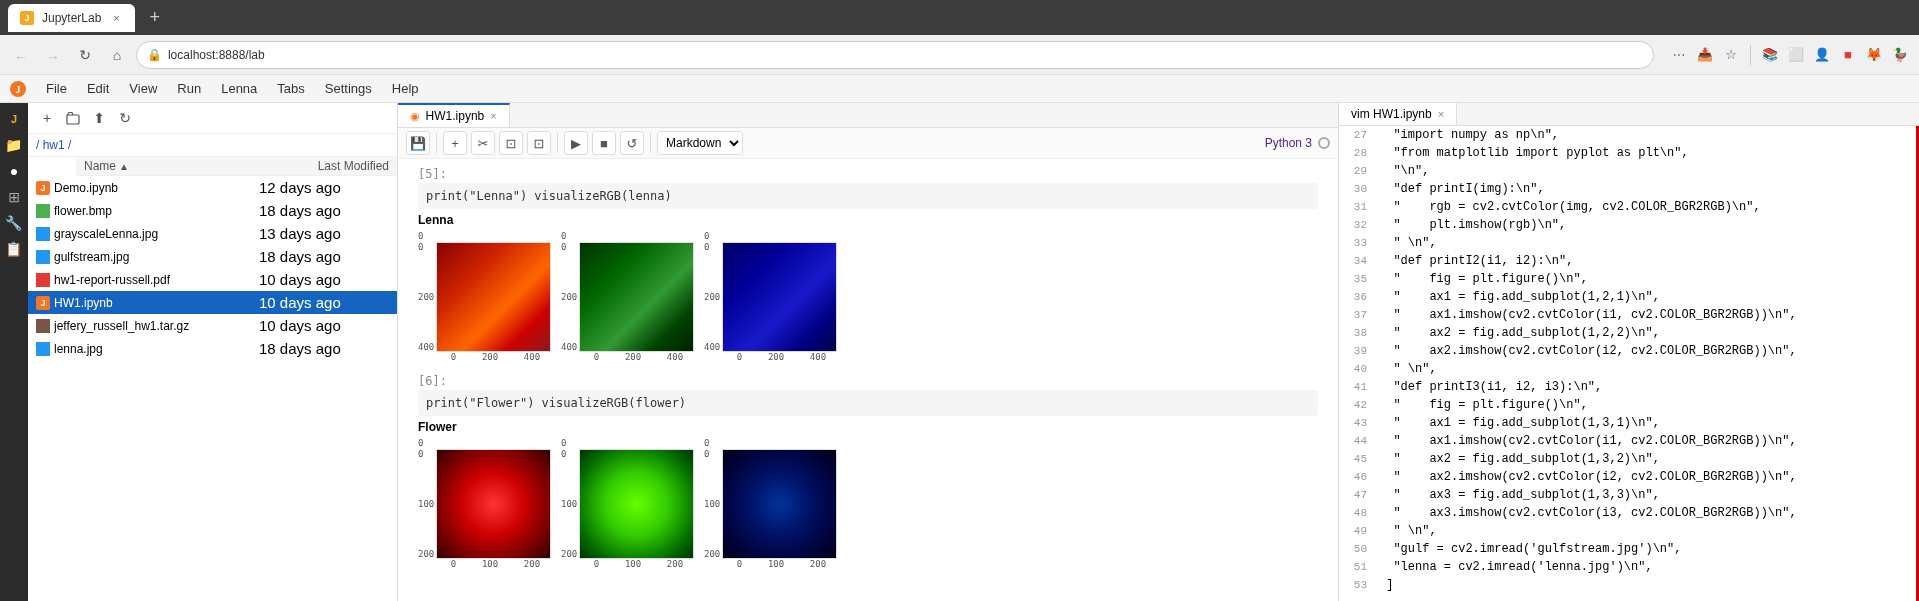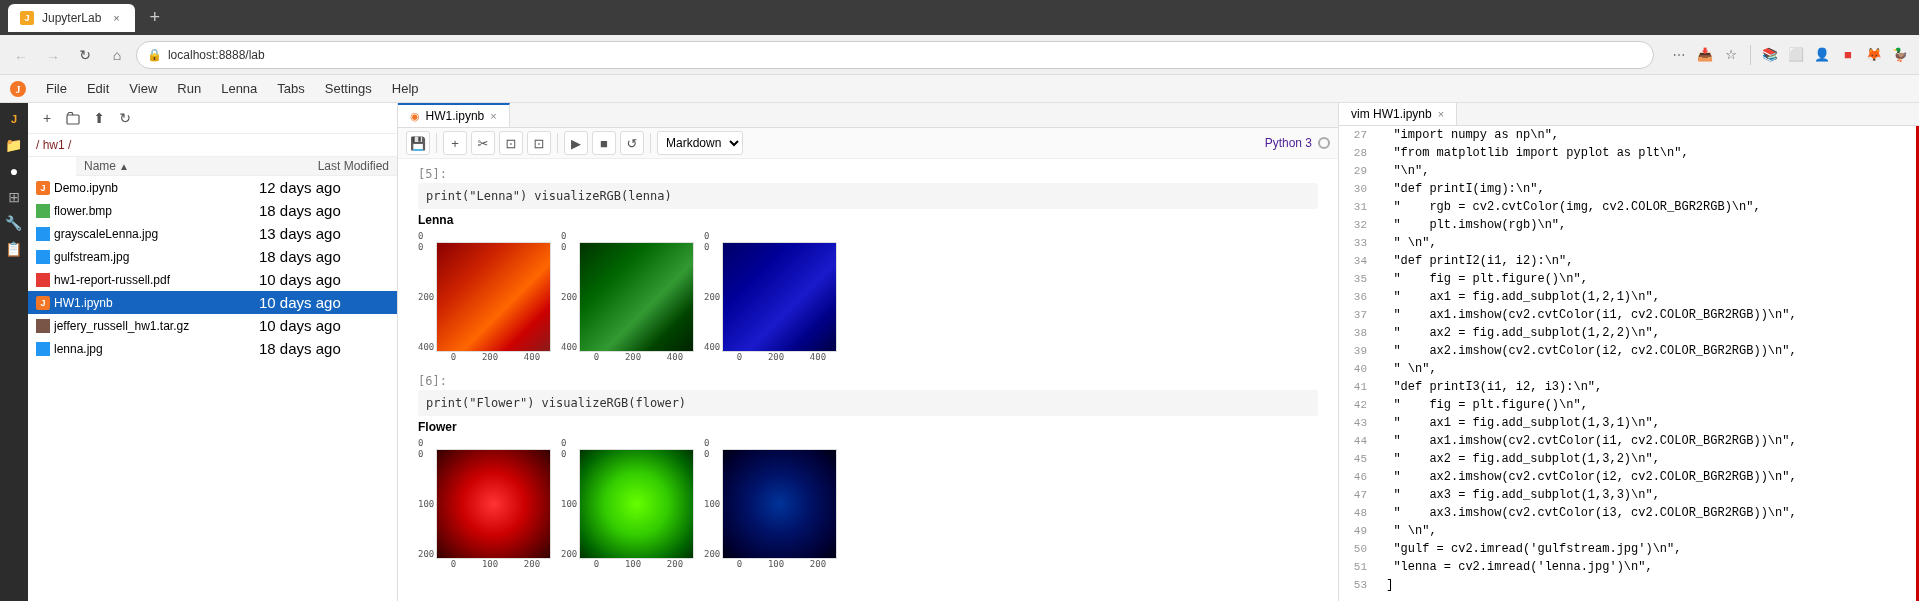--- a/index.html
+++ b/index.html
@@ -28,21 +28,21 @@
     
     .left-sidebar { width: 28px; background: #2c2c2c; display: flex; flex-direction: column; align-items: center; padding: 4px 0; gap: 2px; }
     .sidebar-icon { width: 24px; height: 24px; display: flex; align-items: center; justify-content: center; color: #aaa; font-size: 14px; cursor: pointer; border-radius: 3px; }
     .sidebar-icon.active { color: #fff; }
     .sidebar-icon.logo { color: #f5a623; font-weight: bold; font-size: 11px; }
 
     
     .file-panel { width: 370px; background: #fff; border-right: 1px solid #ddd; display: flex; flex-direction: column; }
     .file-panel-header { padding: 4px 8px; display: flex; align-items: center; gap: 4px; border-bottom: 1px solid #eee; }
     .file-panel-btn { width: 22px; height: 22px; display: flex; align-items: center; justify-content: center; border: none; background: transparent; cursor: pointer; color: #555; font-size: 14px; border-radius: 3px; }
-    .breadcrumb { padding: 4px 8px; font-size: 12px; color: #7f1d1d; border-bottom: 1px solid #eee; }
+    .breadcrumb { padding: 4px 8px; font-size: 12px; color: #1d4ed8; border-bottom: 1px solid #eee; }
     .file-table-header { display: flex; padding: 2px 8px; background: #f5f5f5; border-bottom: 1px solid #eee; font-size: 12px; color: #555; margin-left: 48px; }
     .file-table-header .col-name { flex: 1; display: flex; align-items: center; gap: 3px; cursor: pointer; }
     .file-table-header .col-modified { width: 130px; text-align: right; }
     .file-list { flex: 1; overflow-y: auto; }
     .file-row { display: flex; align-items: center; padding: 3px 8px; cursor: pointer; font-size: 12px; }
     .file-row.selected { background: #1565c0; color: #fff; }
     .file-row .file-name { flex: 1; white-space: nowrap; overflow: hidden; text-overflow: ellipsis; }
     .file-row .file-modified { width: 130px; text-align: left; white-space: nowrap; font-size: 15px; }
 
     

